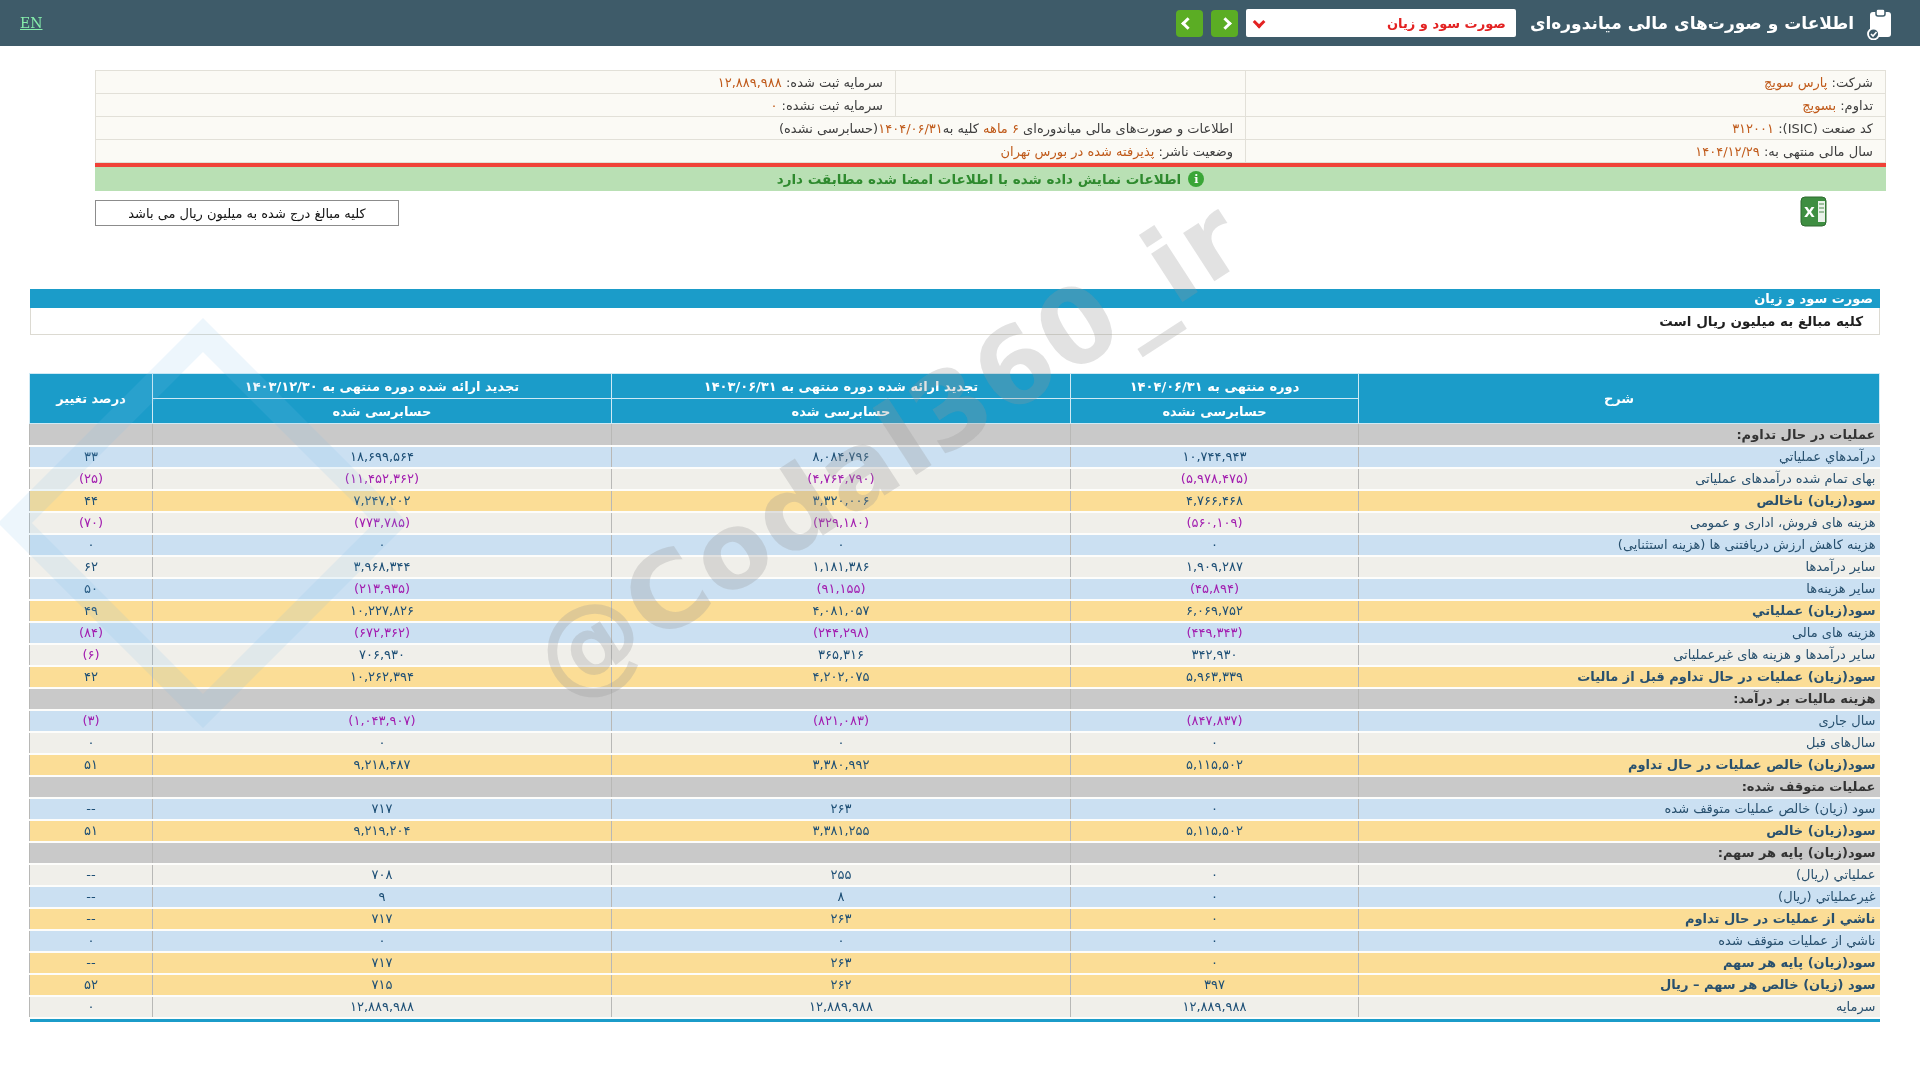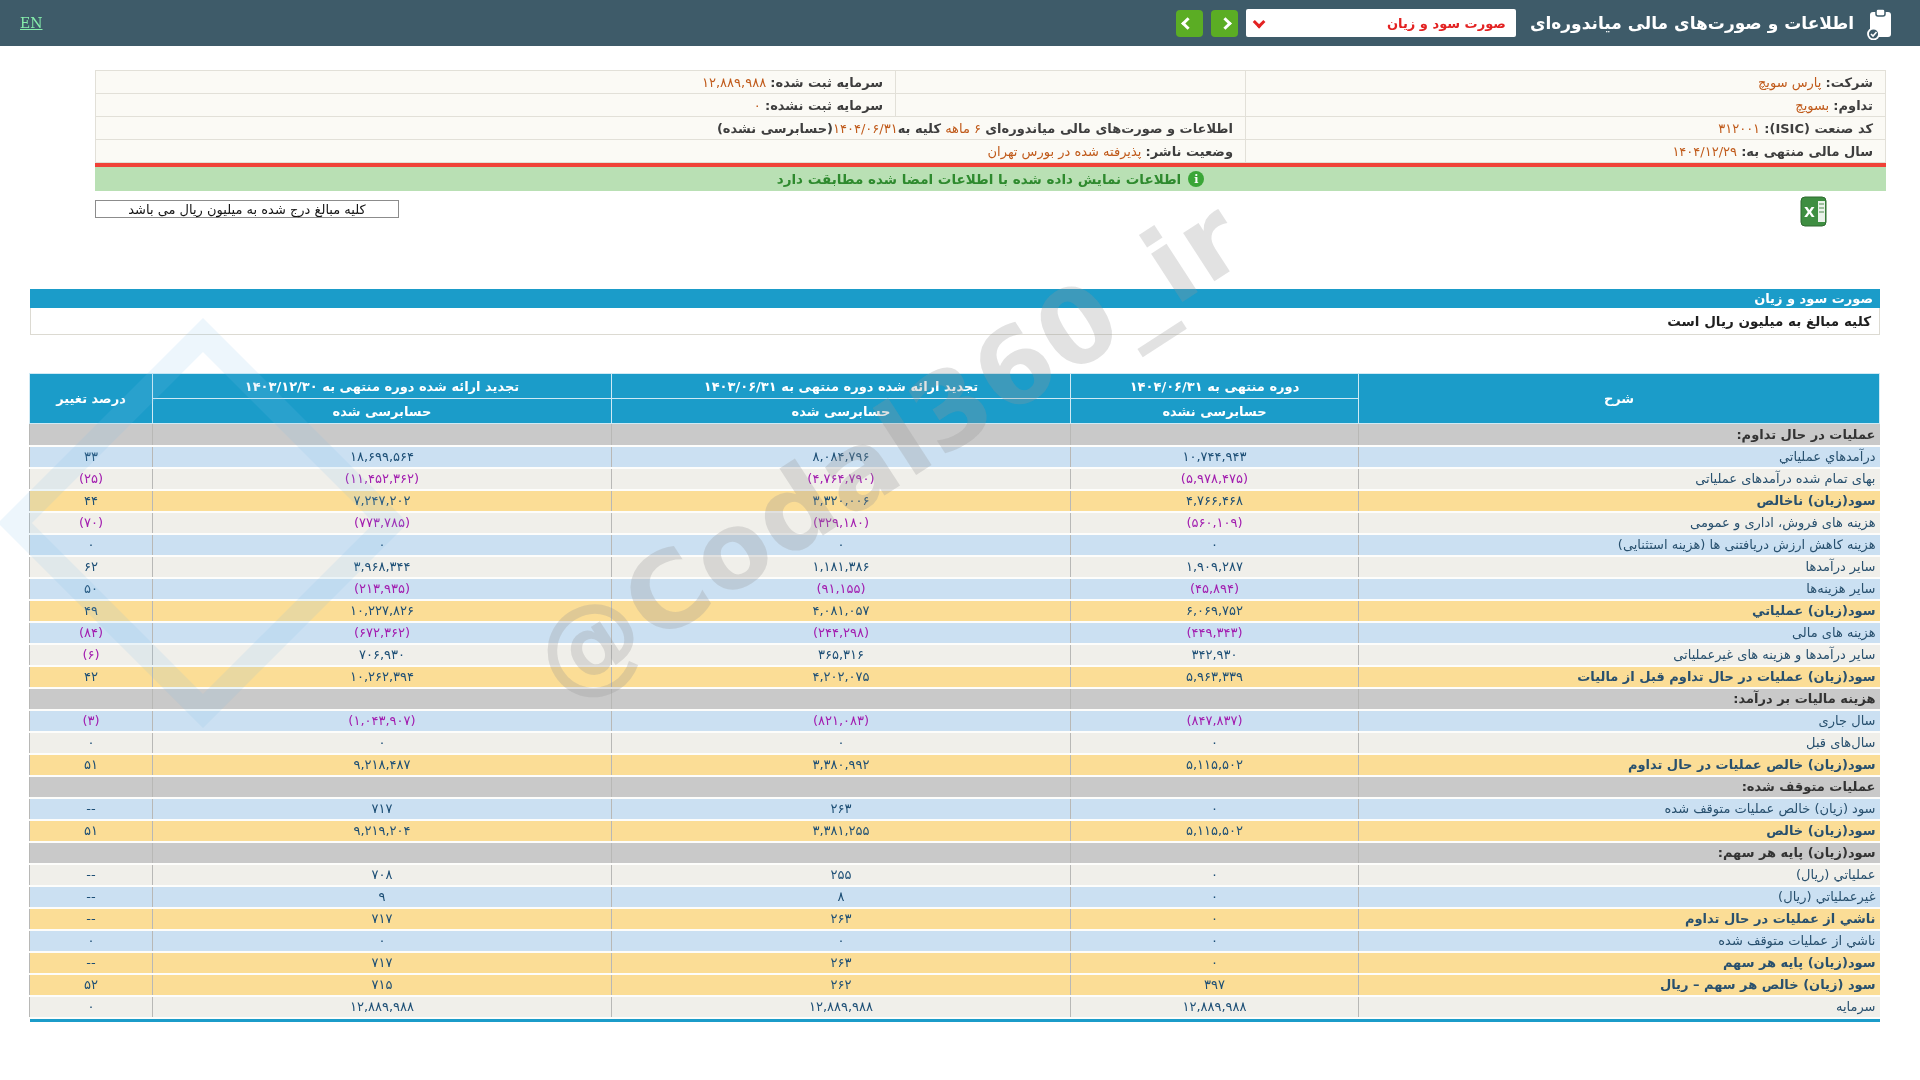--- a/index.html
+++ b/index.html
@@ -45,50 +45,50 @@
     text-decoration:underline; cursor:pointer;
   }
   
   .info-table {
     position:absolute; top:70px; right:34px; width:1791px;
     border-collapse:collapse; background:#FBFAF5; font-size:13px;
   }
   .info-table td { border:1px solid #E2E0D8; height:23px; padding:0 12px; white-space:nowrap; }
   .info-table td.lab  { width:640px; }
   .info-table td.mid  { width:350px; }
-  .info-table .l { color:#3E3E3E; font-weight:bold; }
+  .info-table .l { color:#3E3E3E; font-weight:normal; }
   .info-table .v { color:#C05A1A; }
   .redline { position:absolute; top:163px; right:34px; width:1791px; height:4px; background:#F04238; }
   .banner {
     position:absolute; top:167px; right:34px; width:1791px; height:24px;
     background:#B9E0B4; display:flex; align-items:center; justify-content:center; gap:7px;
     color:#2E8A2E; font-weight:bold; font-size:13.5px;
   }
   .info-circle {
     width:16px; height:16px; border-radius:50%; background:#3AA637; color:#fff;
     display:flex; align-items:center; justify-content:center;
     font-size:11px; font-weight:bold; font-family:"DejaVu Serif", serif;
   }
   .million-box {
-    position:absolute; top:200px; left:95px; width:304px; height:18px;
+    position:absolute; top:200px; left:95px; width:304px; height:26px;
     background:#fff; border:1px solid #8C8C8C;
     display:flex; align-items:center; justify-content:center;
     color:#141414; font-size:13px; white-space:nowrap;
   }
   .excel-btn { position:absolute; top:195px; right:92px; width:28px; height:33px; cursor:pointer; }
   
   .stmt-band {
     position:absolute; top:289px; left:30px; right:40px; height:19px;
     background:#1B9CC9; color:#fff; font-weight:bold; font-size:13px;
     line-height:19px; padding-right:7px;
   }
   .stmt-note {
     position:absolute; top:308px; left:30px; right:40px; height:27px;
     background:#fff; border:1px solid #DCDAD2; border-top:none;
-    display:flex; align-items:center; padding-right:8px;
+    display:flex; align-items:center; padding-right:16px;
     color:#1f1f1f; font-weight:bold; font-size:13.5px;
   }
   
   .main-wrap { position:absolute; top:373px; left:30px; right:40px; border-bottom:3px solid #1B9CC9; }
   table.main { width:100%; border-collapse:collapse; table-layout:fixed; }
   table.main thead th {
     background:#1B9CC9; color:#fff; font-weight:bold; font-size:13px;
     height:25px; border:1px solid #CFEAF5; padding:0 4px; white-space:nowrap; overflow:hidden;
   }
   table.main tbody td {

